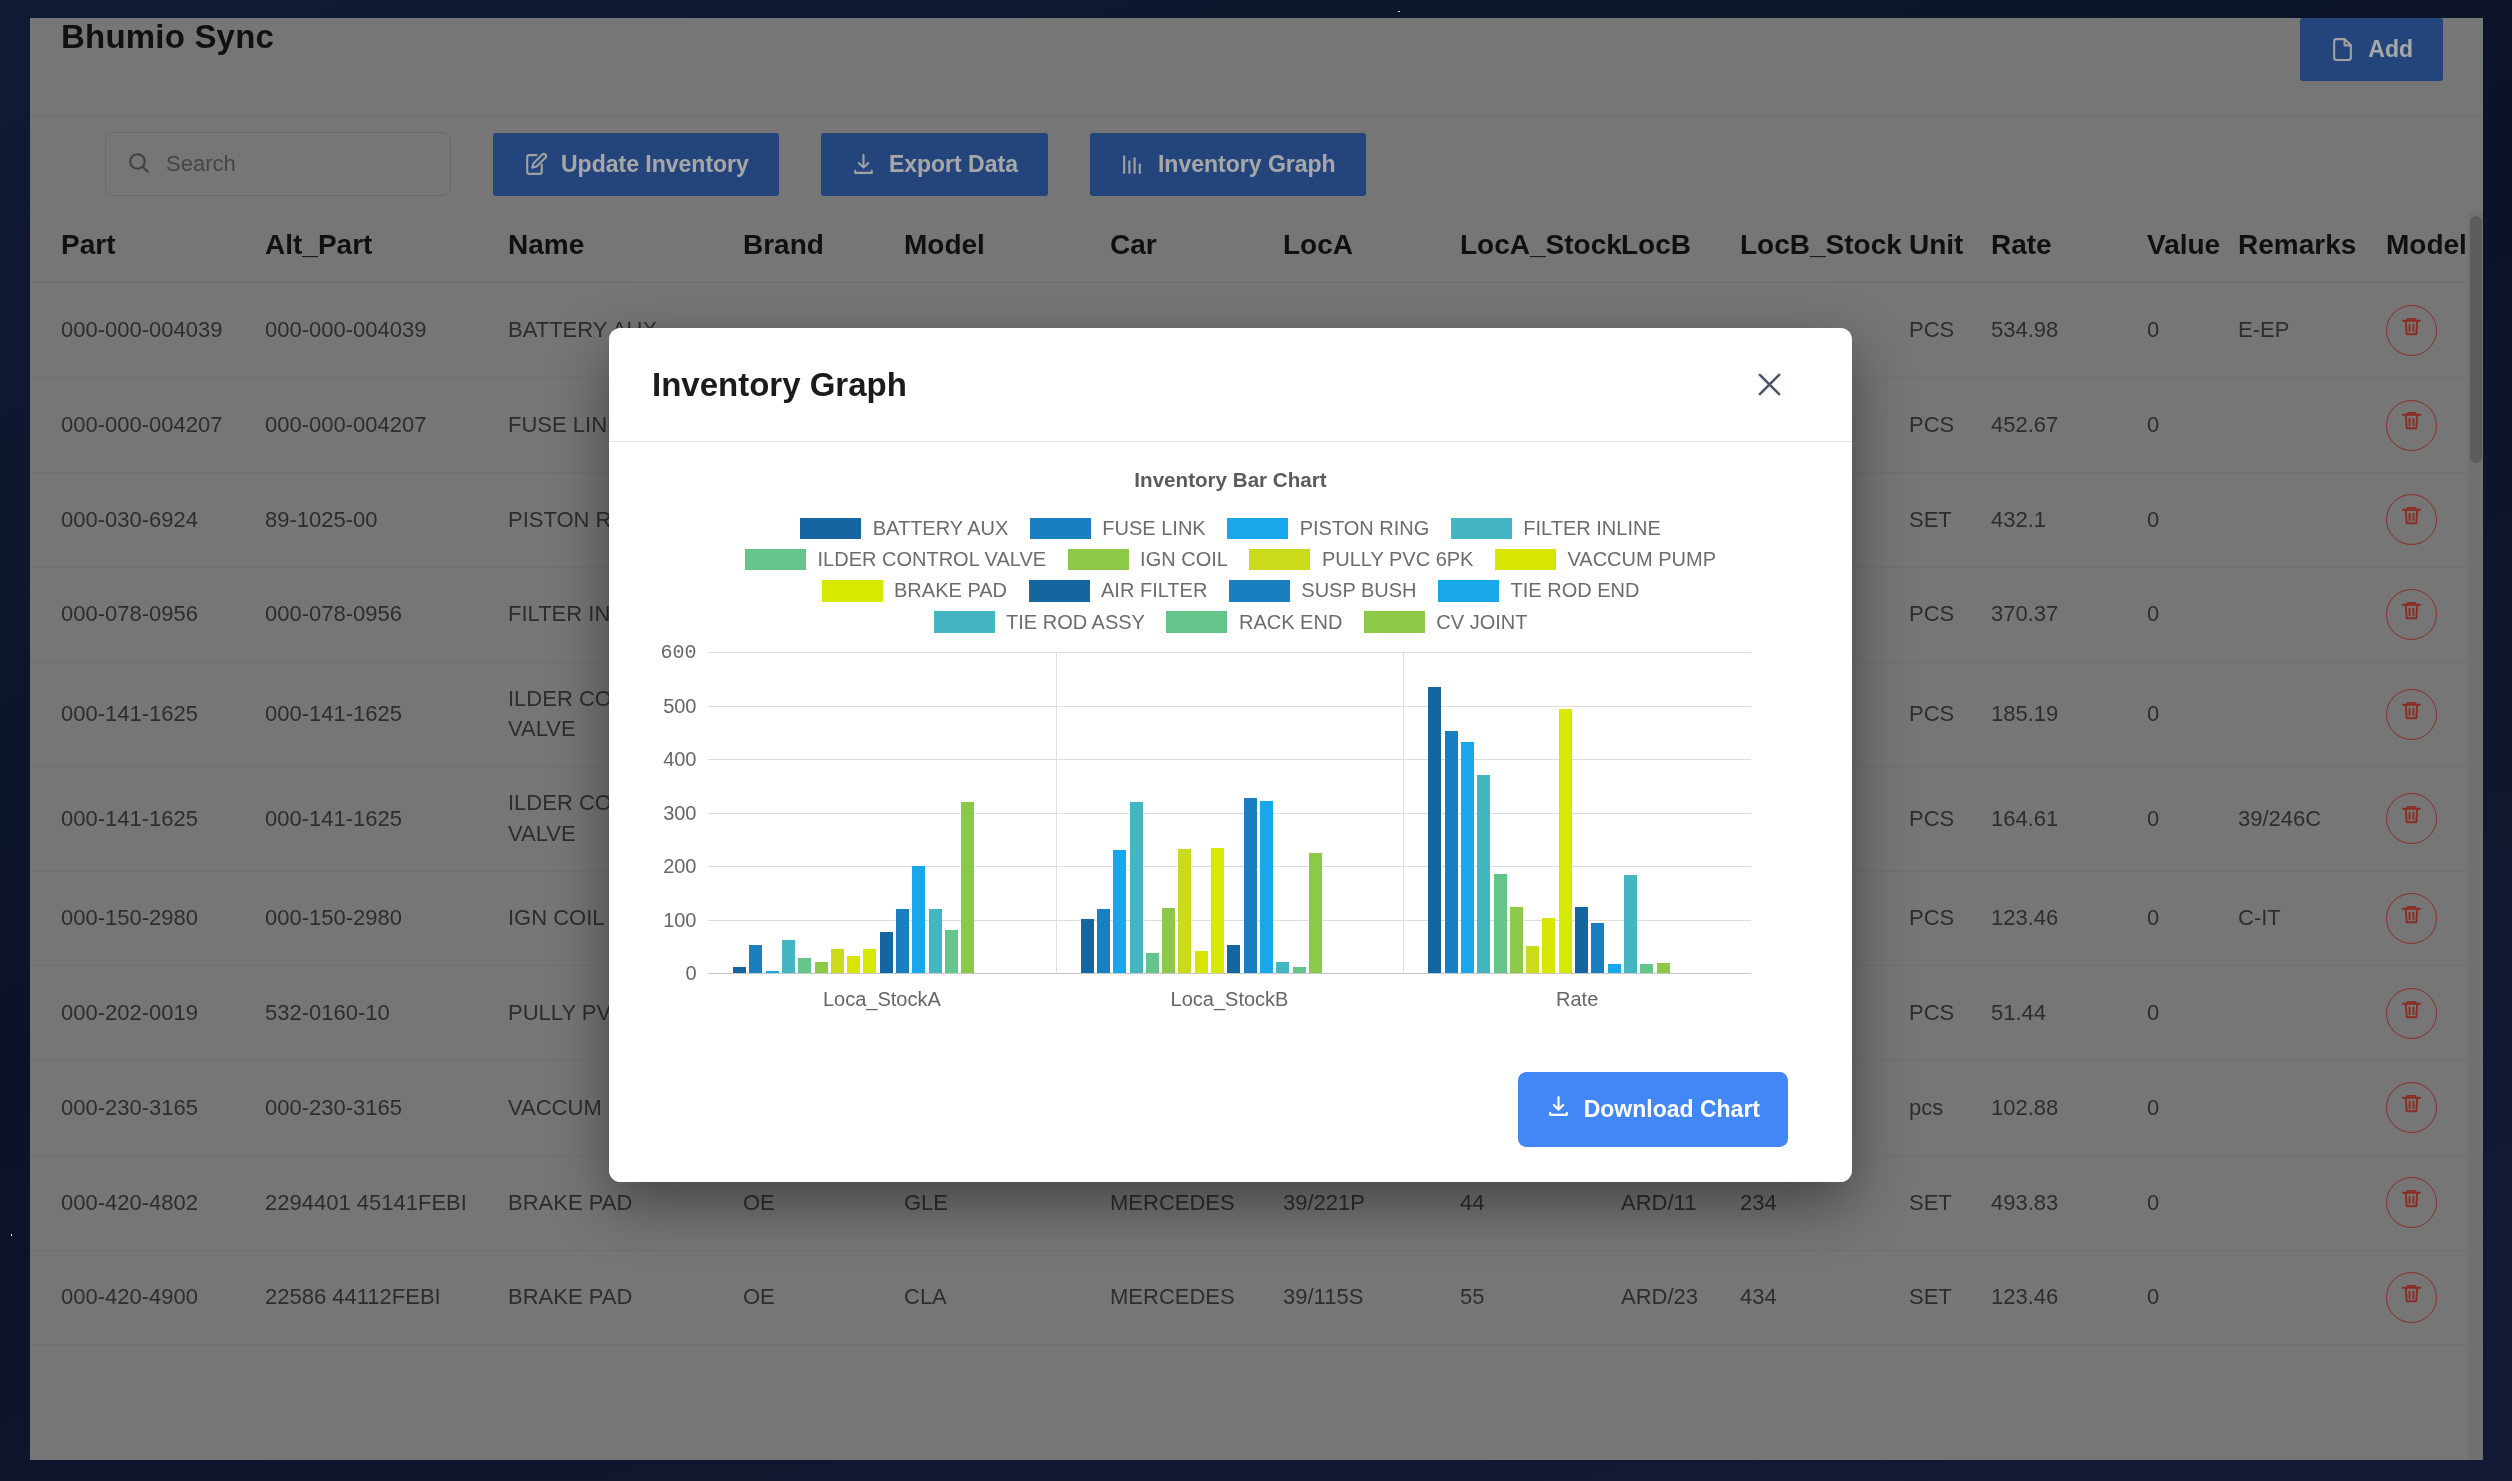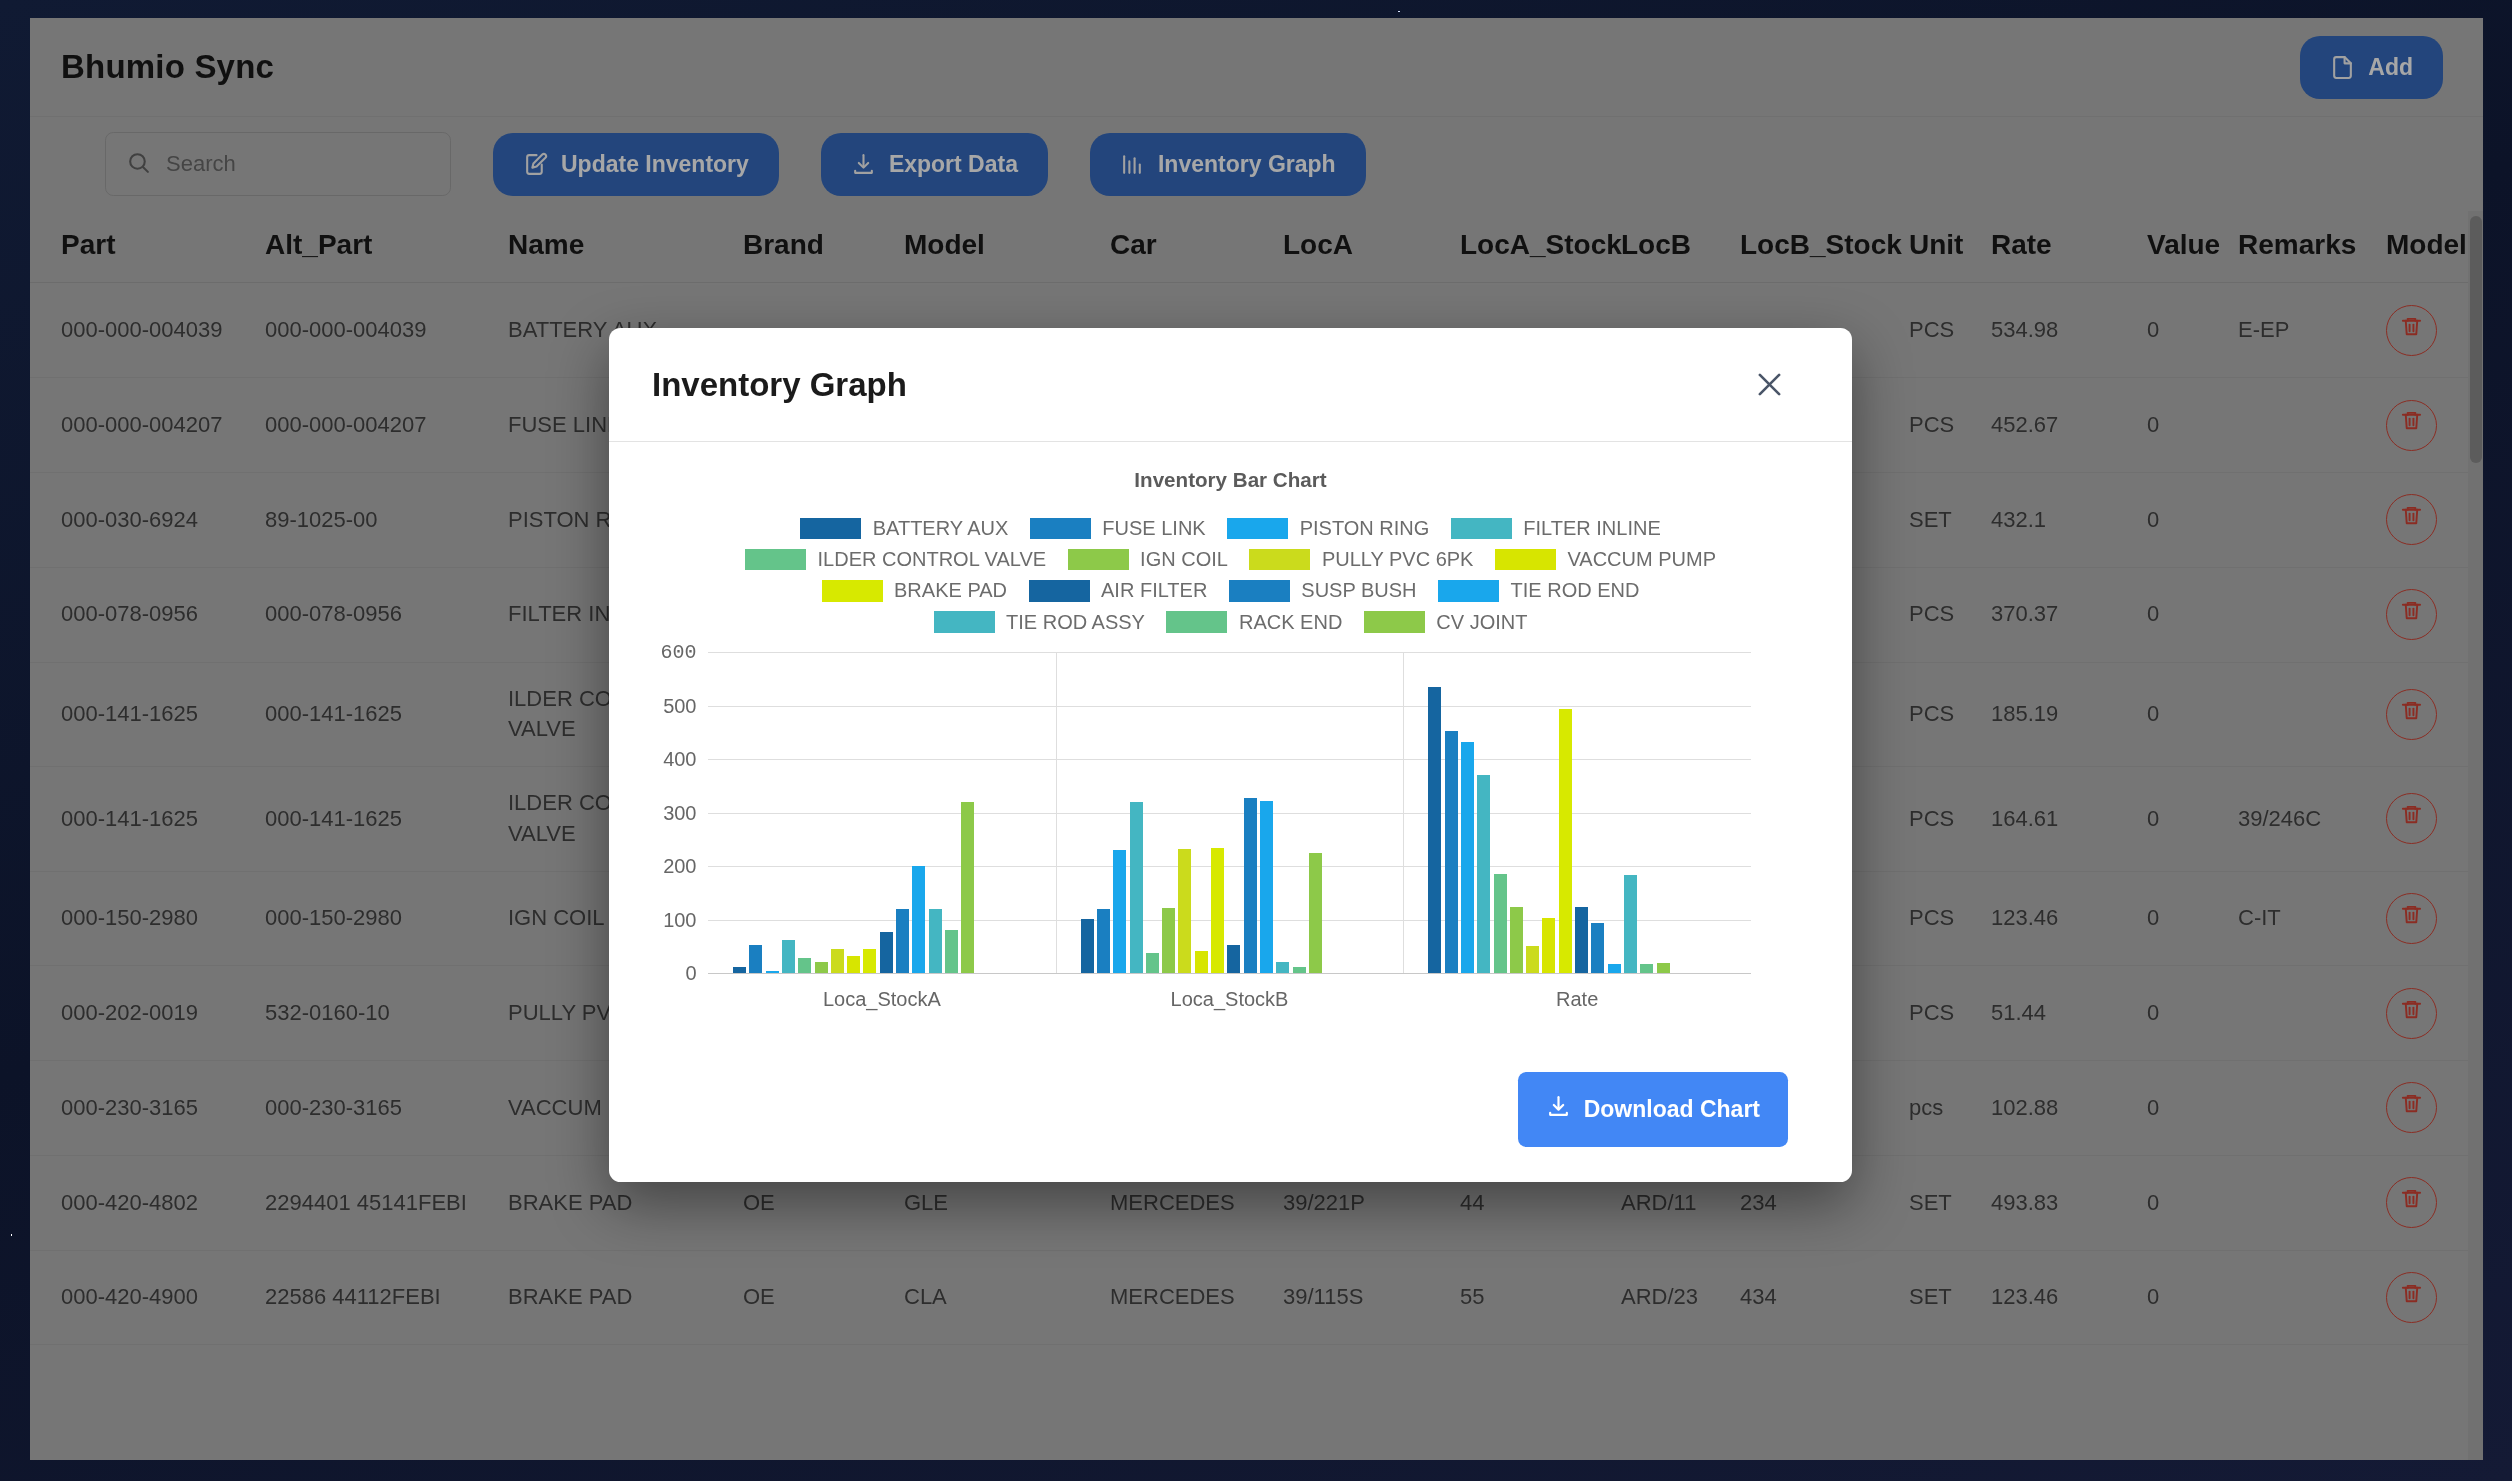--- a/index.html
+++ b/index.html
@@ -46,30 +46,30 @@
     position: absolute;
     left: 30px; top: 18px; width: 2453px; height: 1442px;
     background: #a3a3a3;
     overflow: hidden;
   }
 
   
   #appbar {
     height: 99px;
     background: #a3a3a3;
-    display: flex; align-items: center; justify-content: space-between;
+    display: flex; align-items: flex-start; justify-content: space-between;
     padding: 0 40px 0 31px;
     border-bottom: 0.8px solid #9a9a9a;
   }
   #app-title {
     font-size: 33px; font-weight: 700; color: #111; letter-spacing: 0.2px;
   }
   .btn-primary {
     background: #2b5cab; color: #e9e9e9;
-    border: none; border-radius: 20px;
+    border: none; border-radius: 3px;
     font-size: 23px; font-weight: 700;
     padding: 18px 30px;
     display: inline-flex; align-items: center; gap: 13px;
     cursor: pointer;
     font-family: "Liberation Sans", sans-serif;
   }
   .btn-primary svg { display:block; }
 
   
   #toolbar {

